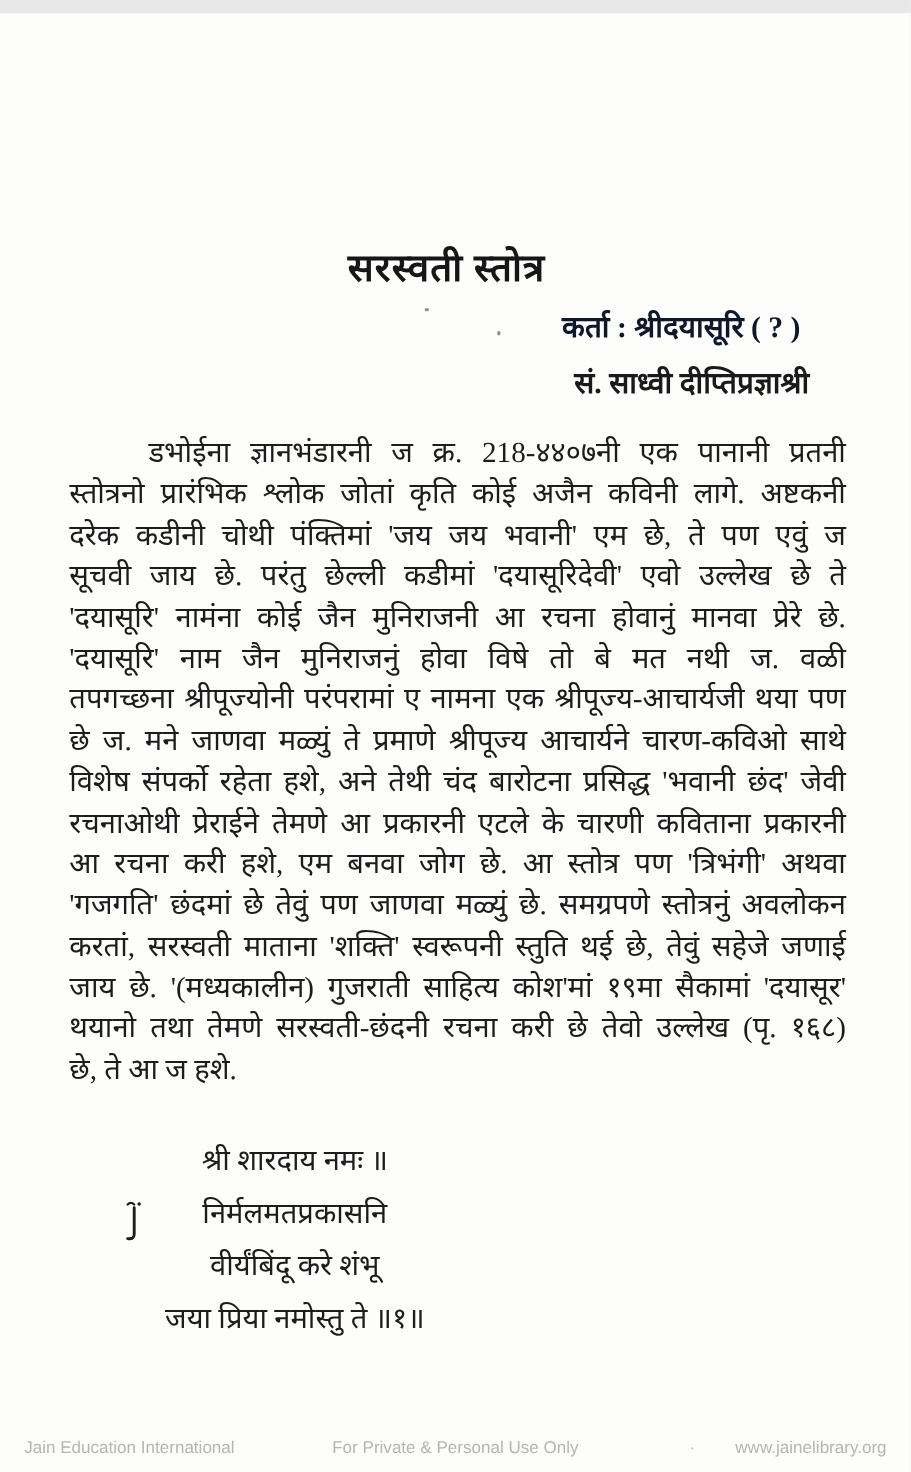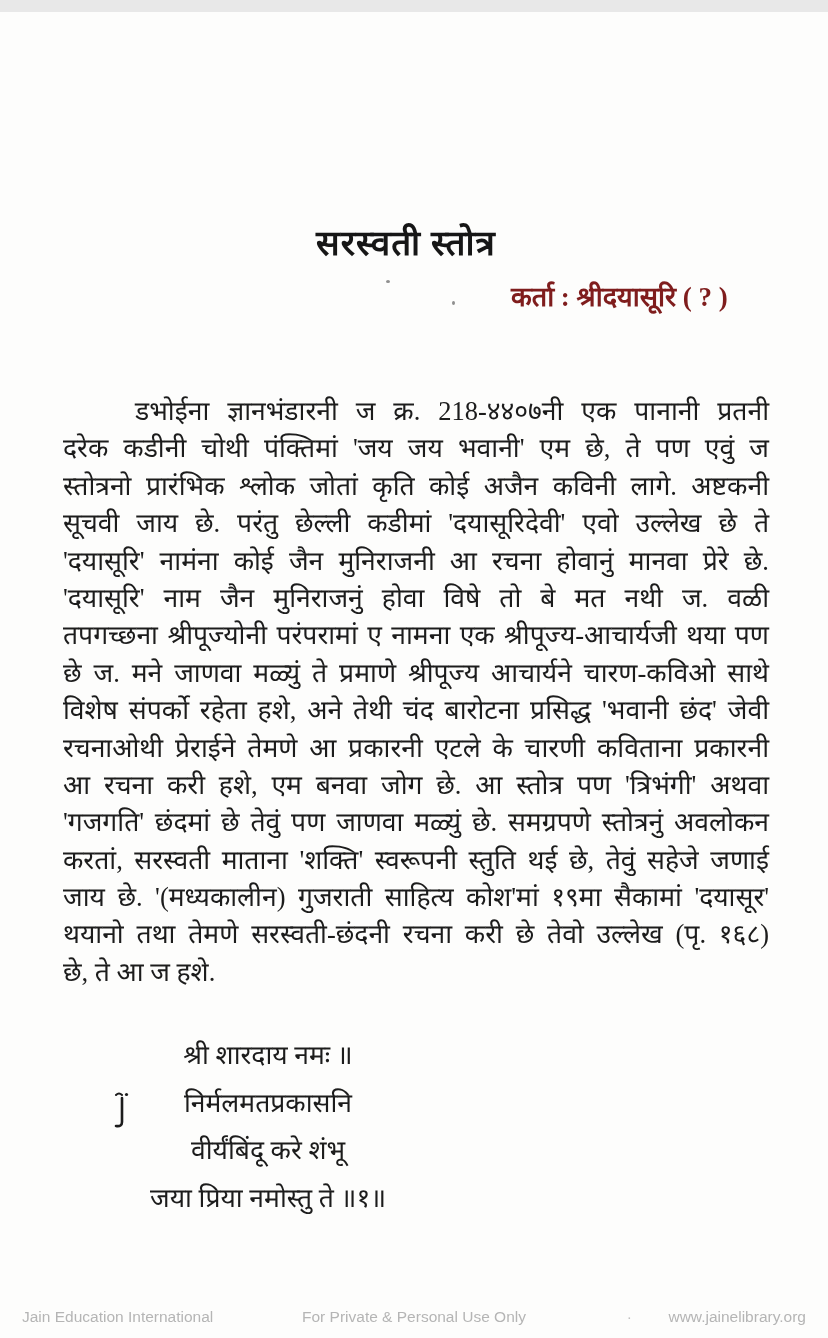--- a/index.html
+++ b/index.html
@@ -24,21 +24,21 @@
     font-weight: bold;
     letter-spacing: 1px;
     color: #161616;
   }
   .byline-author {
     position: absolute;
     top: 265px;
     left: 511px;
     font-size: 27px;
     font-weight: bold;
-    color: #7f1d1d;
+    color: #0f172a;
     white-space: nowrap;
   }
   .byline-editor {
     position: absolute;
     top: 316px;
     left: 522px;
     font-size: 27px;
     font-weight: bold;
     color: #1a1a1a;
     white-space: nowrap;
@@ -106,25 +106,26 @@
 <body>
 
 <div class="page">
 
   <div class="title">सरस्वती स्तोत्र</div>
 
   <div class="speck a"></div>
   <div class="speck b"></div>
 
   <div class="byline-author">कर्ता :  श्रीदयासूरि ( ? )</div>
+  <div class="byline-editor">सं.  साध्वी दीप्तिप्रज्ञाश्री</div>
 
   <div class="body-text">
     <div class="body-line first">डभोईना ज्ञानभंडारनी ज क्र. 218-४४०७नी एक पानानी प्रतनी</div>
+    <div class="body-line">स्तोत्रनो प्रारंभिक श्लोक जोतां कृति कोई अजैन कविनी लागे. अष्टकनी</div>
     <div class="body-line">दरेक कडीनी चोथी पंक्तिमां 'जय जय भवानी' एम छे, ते पण एवुं ज</div>
-    <div class="body-line">स्तोत्रनो प्रारंभिक श्लोक जोतां कृति कोई अजैन कविनी लागे. अष्टकनी</div>
     <div class="body-line">सूचवी जाय छे. परंतु छेल्ली कडीमां 'दयासूरिदेवी' एवो उल्लेख छे ते</div>
     <div class="body-line">'दयासूरि' नामंना कोई जैन मुनिराजनी आ रचना होवानुं मानवा प्रेरे छे.</div>
     <div class="body-line">'दयासूरि' नाम जैन मुनिराजनुं होवा विषे तो बे मत नथी ज. वळी</div>
     <div class="body-line">तपगच्छना श्रीपूज्योनी परंपरामां ए नामना एक श्रीपूज्य-आचार्यजी थया पण</div>
     <div class="body-line">छे ज. मने जाणवा मळ्युं ते प्रमाणे श्रीपूज्य आचार्यने चारण-कविओ साथे</div>
     <div class="body-line">विशेष संपर्को रहेता हशे, अने तेथी चंद बारोटना प्रसिद्ध 'भवानी छंद' जेवी</div>
     <div class="body-line">रचनाओथी प्रेराईने तेमणे आ प्रकारनी एटले के चारणी कविताना प्रकारनी</div>
     <div class="body-line">आ रचना करी हशे, एम बनवा जोग छे. आ स्तोत्र पण 'त्रिभंगी' अथवा</div>
     <div class="body-line">'गजगति' छंदमां छे तेवुं पण जाणवा मळ्युं छे. समग्रपणे स्तोत्रनुं अवलोकन</div>
     <div class="body-line">करतां, सरस्वती माताना 'शक्ति' स्वरूपनी स्तुति थई छे, तेवुं सहेजे जणाई</div>

